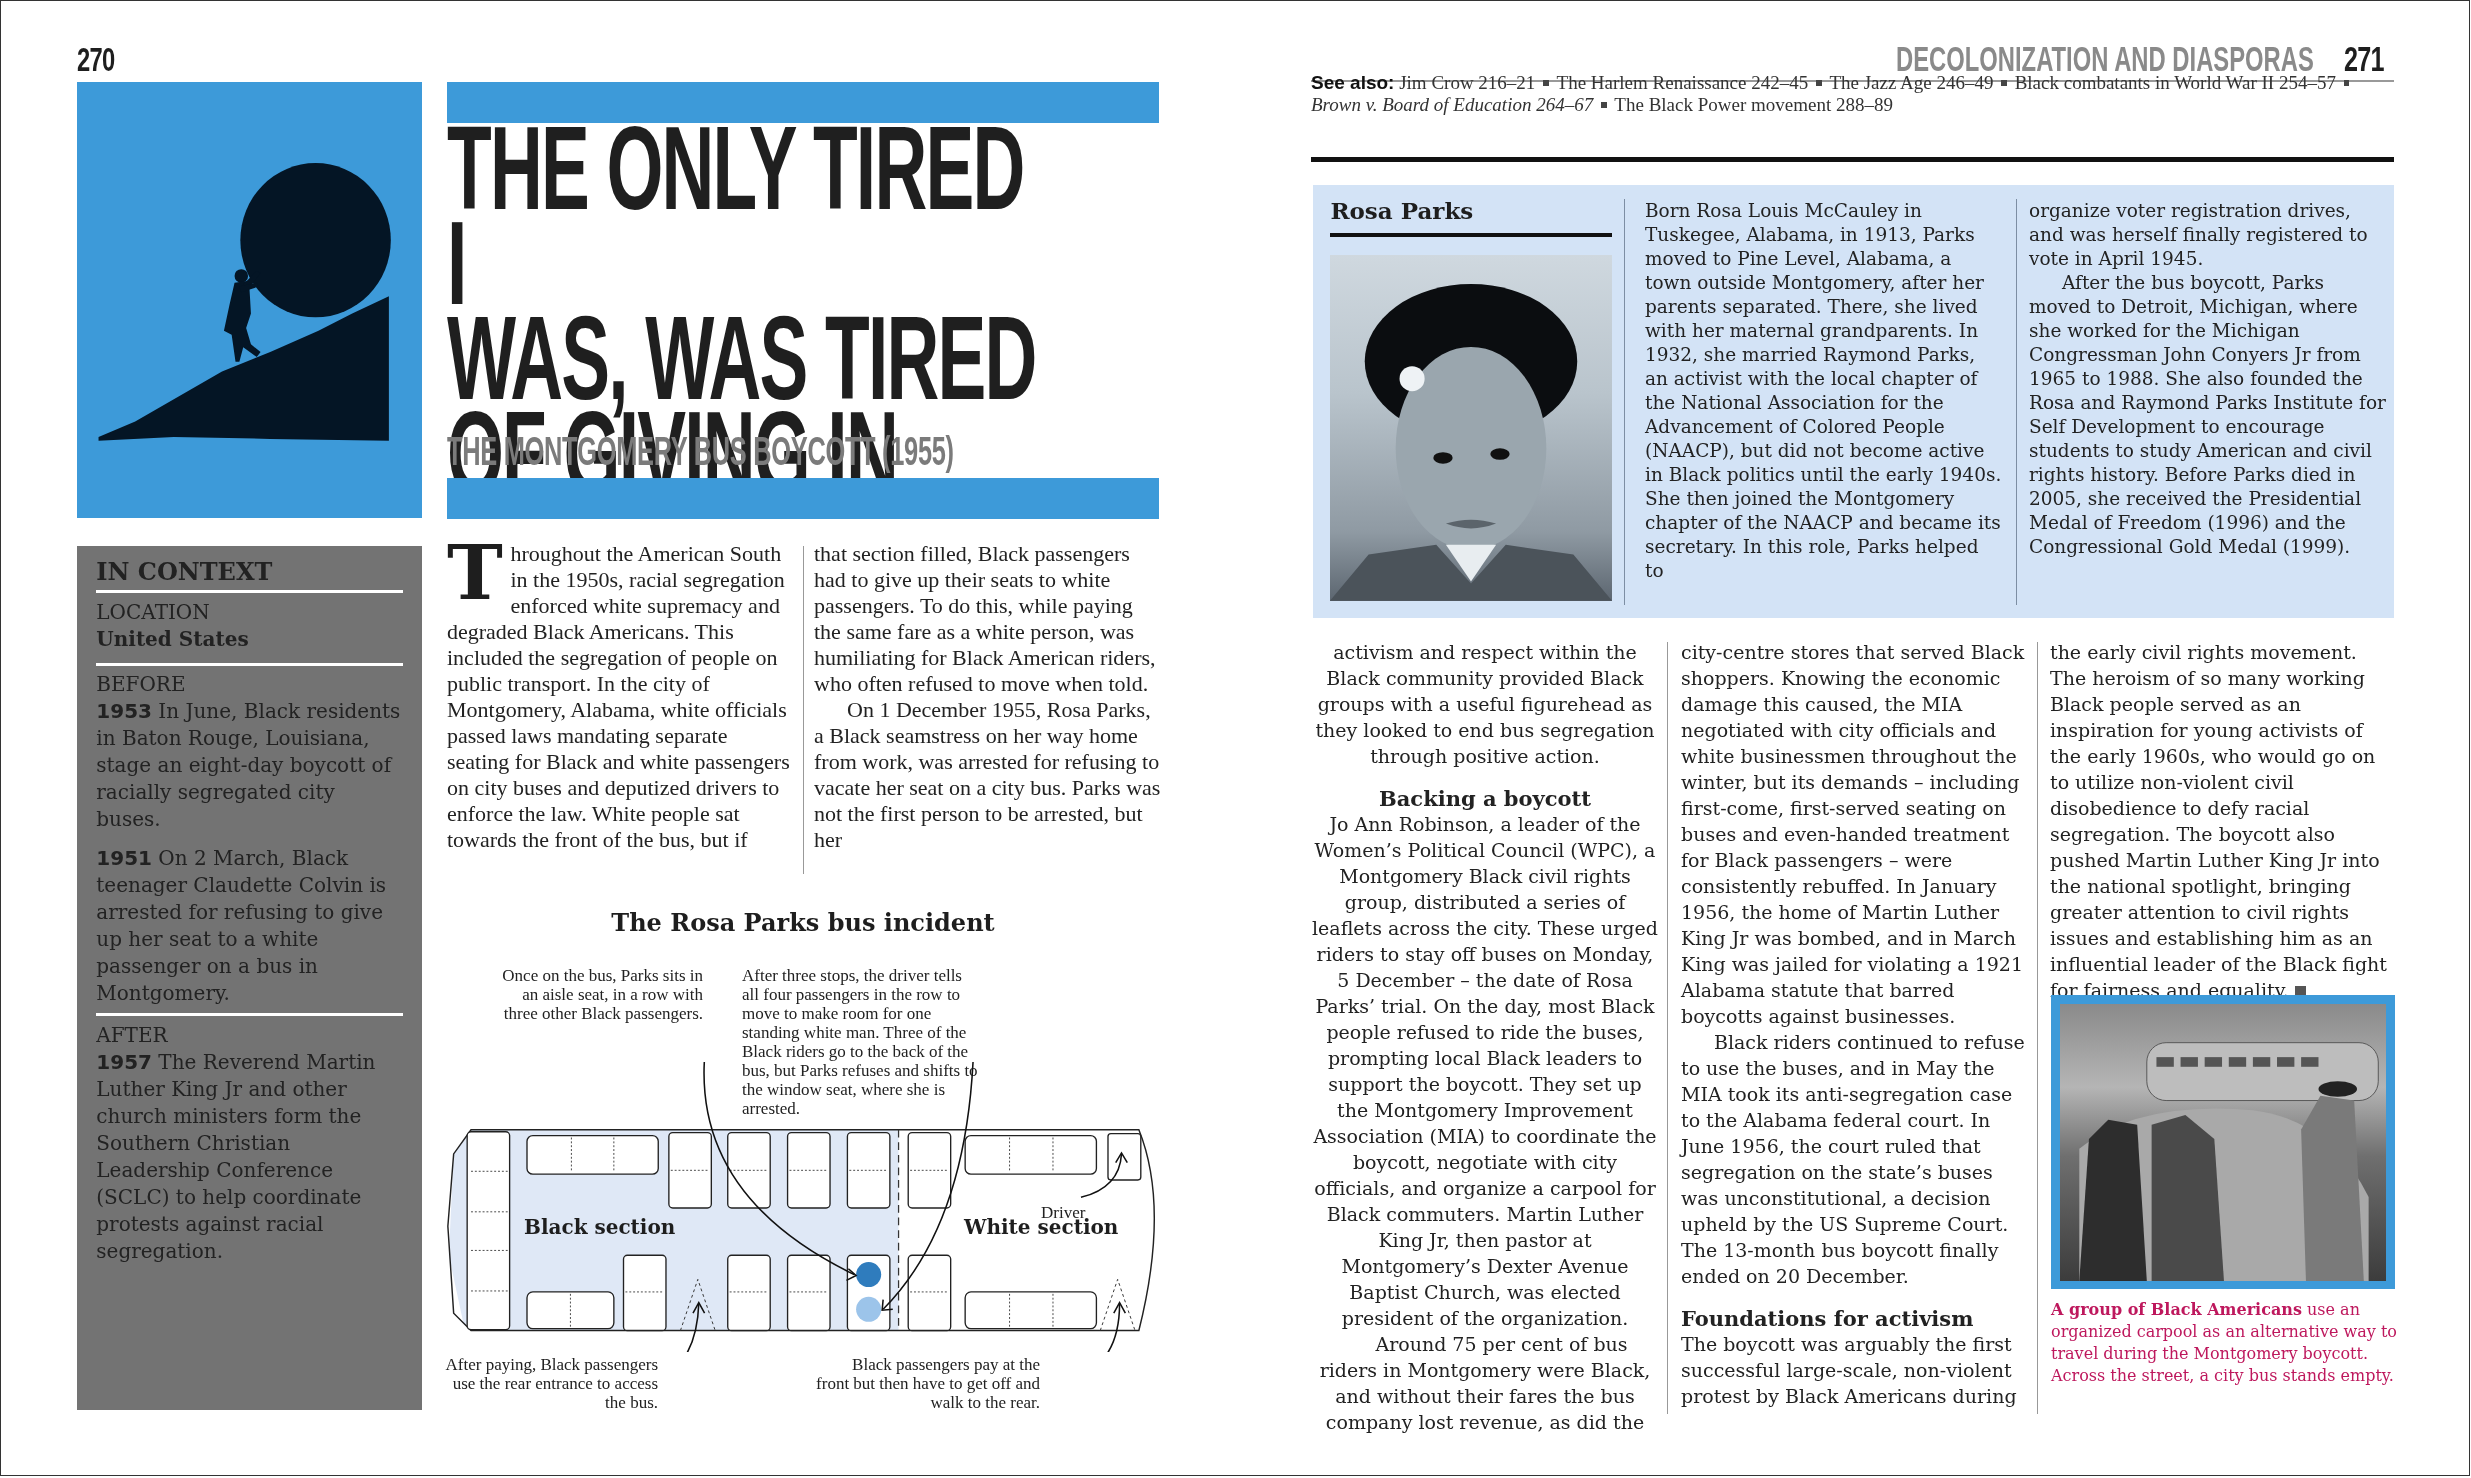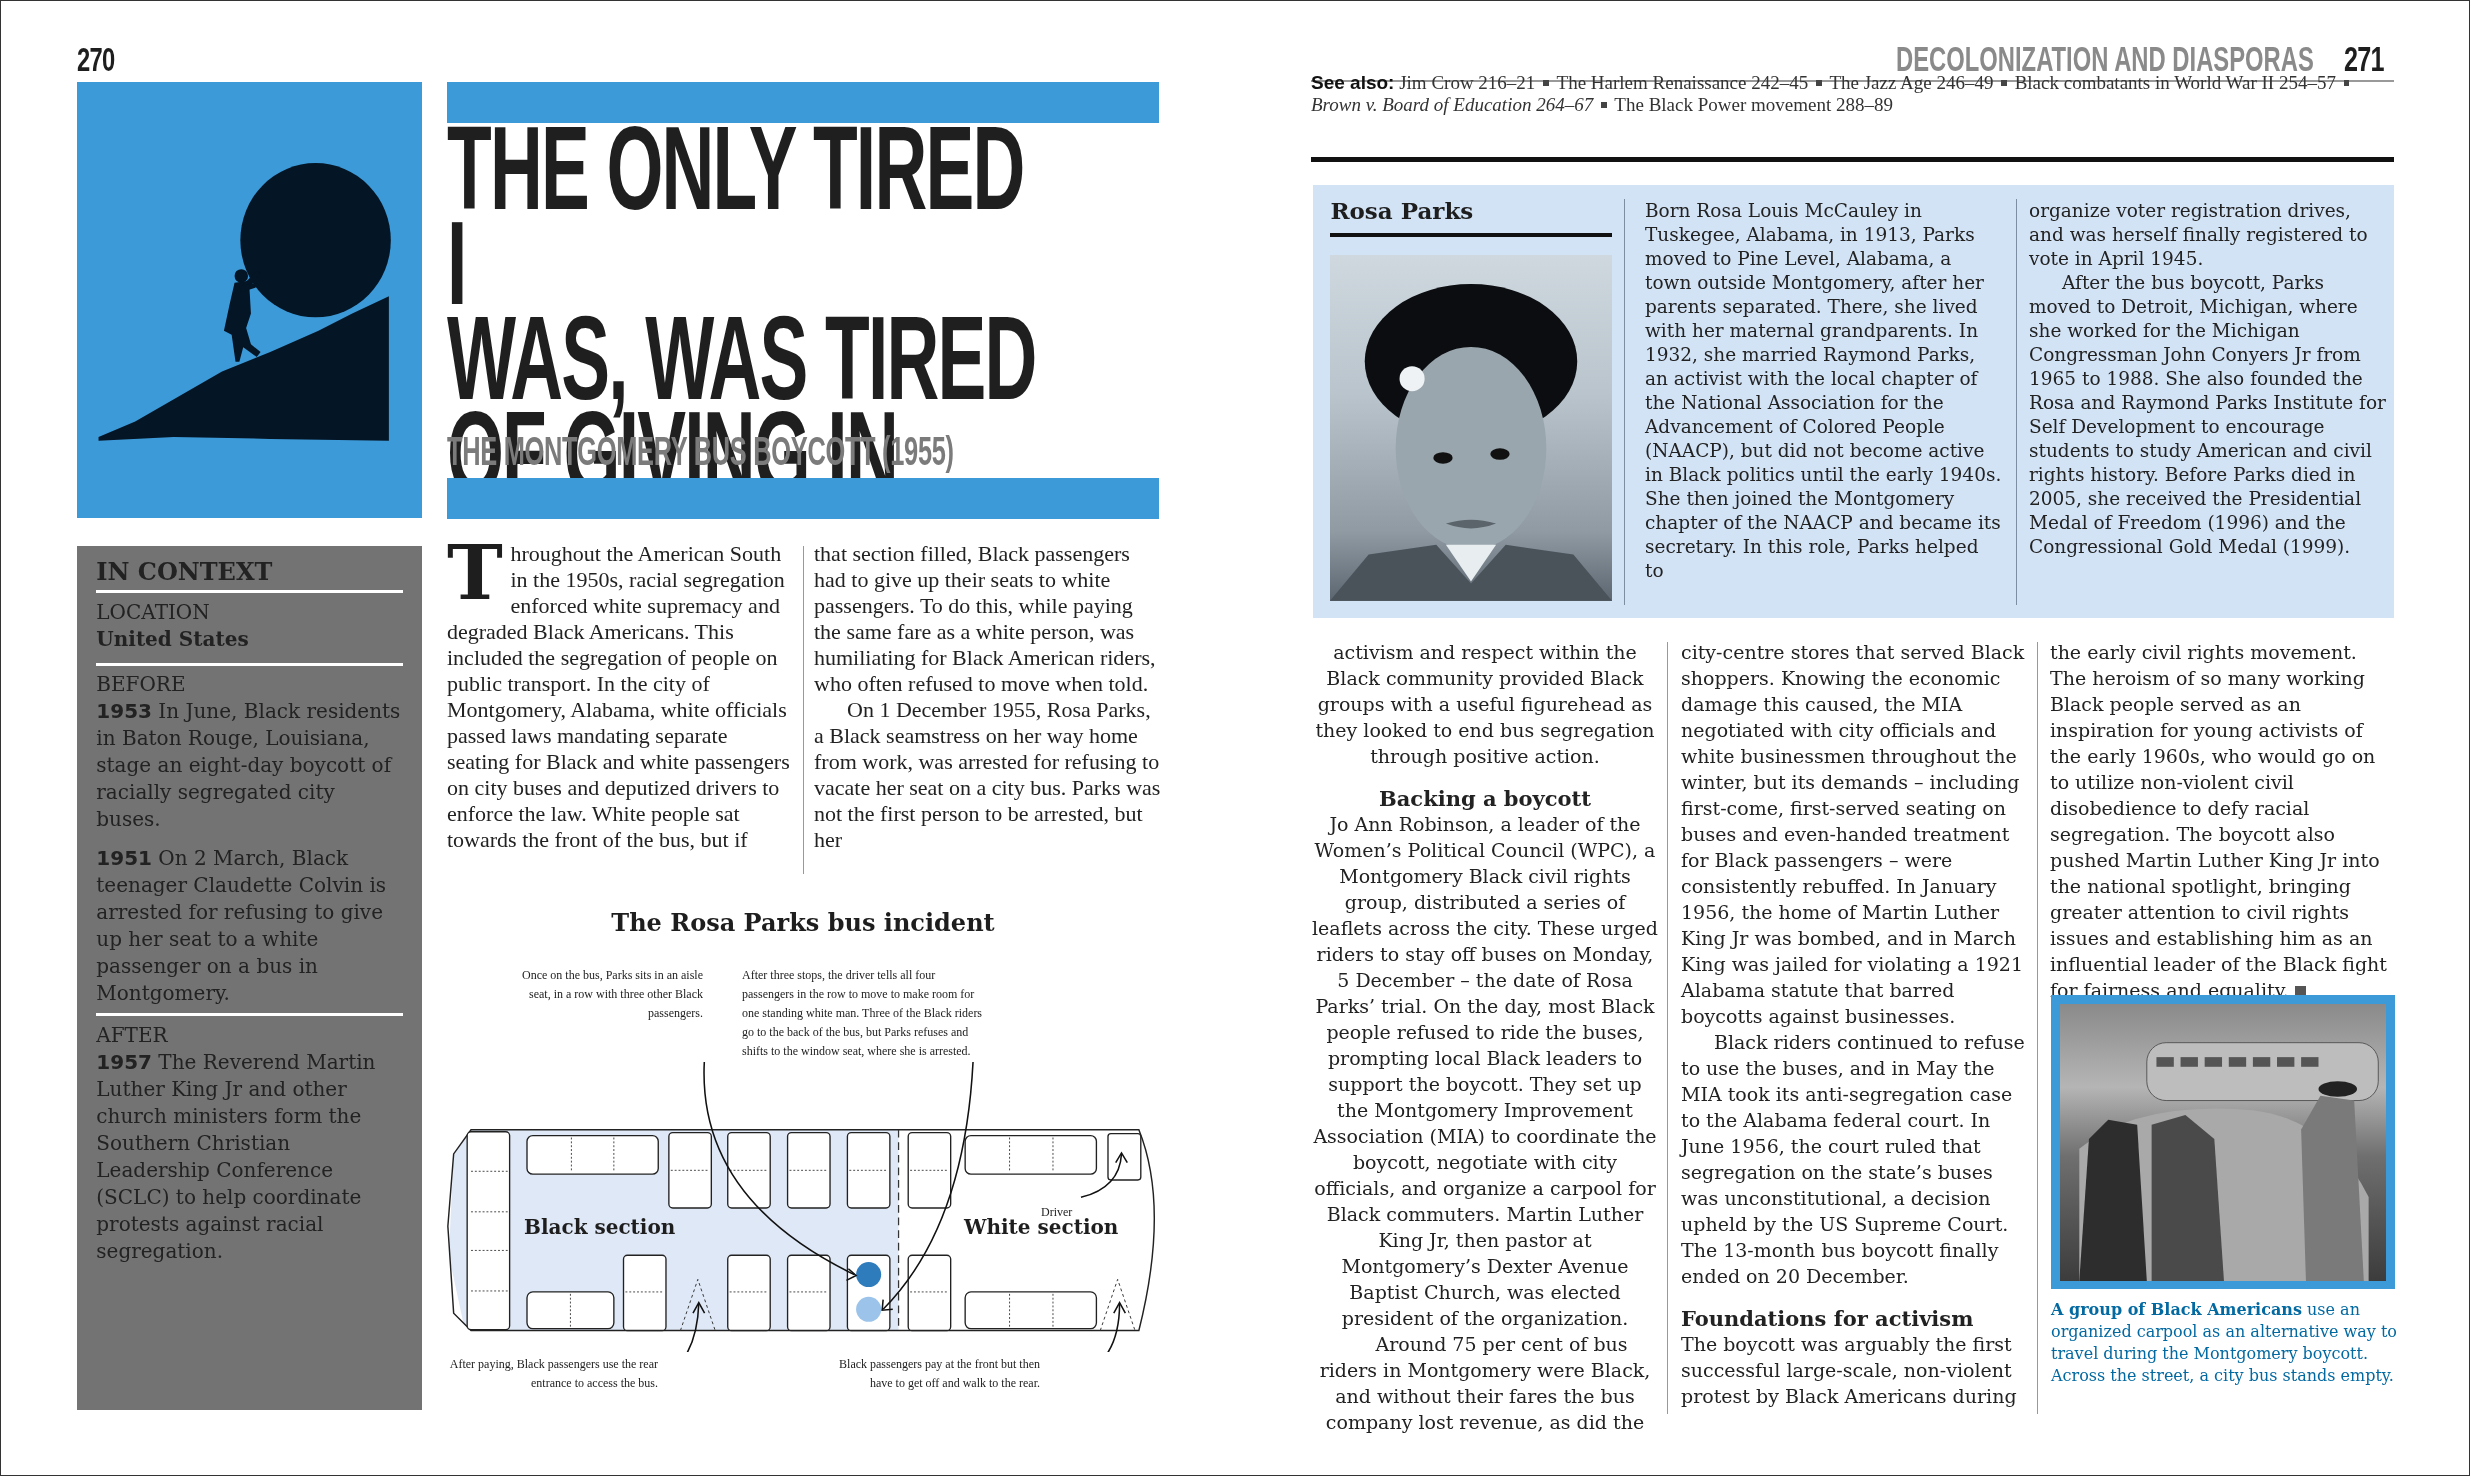--- a/index.html
+++ b/index.html
@@ -18,30 +18,30 @@
   .context .lbl{font-weight:normal;}
   .context .bold{font-weight:bold;}
   .context p{margin:0 0 11.6px 0;}
   .context b{font-family:"DejaVu Sans",sans-serif;}
   .body-text{font-family:"Liberation Serif",serif;font-size:22px;line-height:26px;color:#222;}
   .col{position:absolute;}
   .dropcap{float:left;font-family:"DejaVu Serif",serif;font-weight:bold;font-size:75px;line-height:60px;margin:1.9px 7.7px 0 0;color:#1e1e1e;}
   .vline{position:absolute;width:1px;background:#999;}
   .indent{text-indent:33px;}
   .diagram-title{left:447px;top:908px;width:712px;text-align:center;font-size:24px;font-weight:bold;}
-  .callout{font-family:"Liberation Serif",serif;font-size:12px;line-height:19px;color:#222;}
+  .callout{font-family:"Liberation Serif",serif;font-size:17px;line-height:19px;color:#222;}
   .bus-label{font-family:"DejaVu Serif",serif;font-weight:bold;font-size:20px;}
   .see-also{left:1311px;top:72px;width:1083px;font-family:"Liberation Serif",serif;font-size:19px;line-height:22px;color:#333;}
   .see-also b{font-family:"Liberation Sans",sans-serif;color:#111;}
   .sep{display:inline-block;width:5.8px;height:5.8px;background:#444;margin:0 7.7px 2.9px 7.7px;vertical-align:middle;}
   .rosa-box{left:1313px;top:185px;width:1081px;height:433px;background:#d3e3f6;}
   .rosa-text{font-family:"DejaVu Serif",serif;font-size:18.5px;line-height:24px;color:#222;}
   .rcol{font-family:"DejaVu Serif",serif;font-size:19px;line-height:26px;color:#222;}
   .subhead{font-family:"DejaVu Serif",serif;font-weight:bold;font-size:21px;margin-top:17.4px;line-height:25px;}
-  .caption{font-family:"DejaVu Serif",serif;font-size:16px;line-height:22px;color:#0369a1;}
+  .caption{font-family:"DejaVu Serif",serif;font-size:16px;line-height:22px;color:#be185d;}
   .end-square{display:inline-block;width:11.6px;height:11.6px;background:#555;margin-left:5.8px;vertical-align:middle;}
 </style>
 </head>
 <body>
 
 <div class="frame"></div>
 
 <div class="abs pagenum" style="left:77px;top:41px;">270</div>
 
 <div class="abs blue" style="left:77px;top:82px;width:345px;height:436px;">

